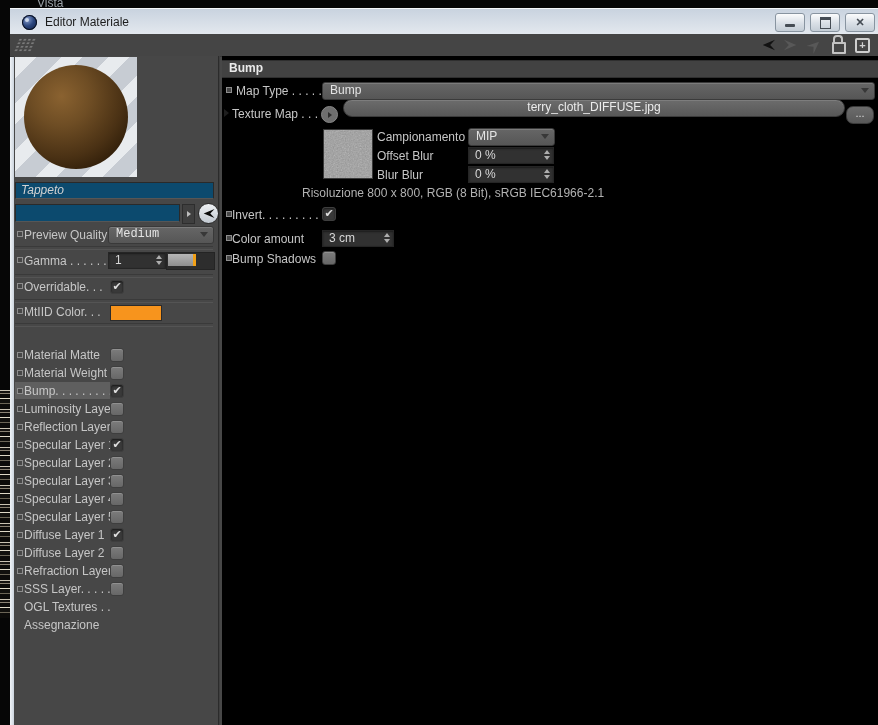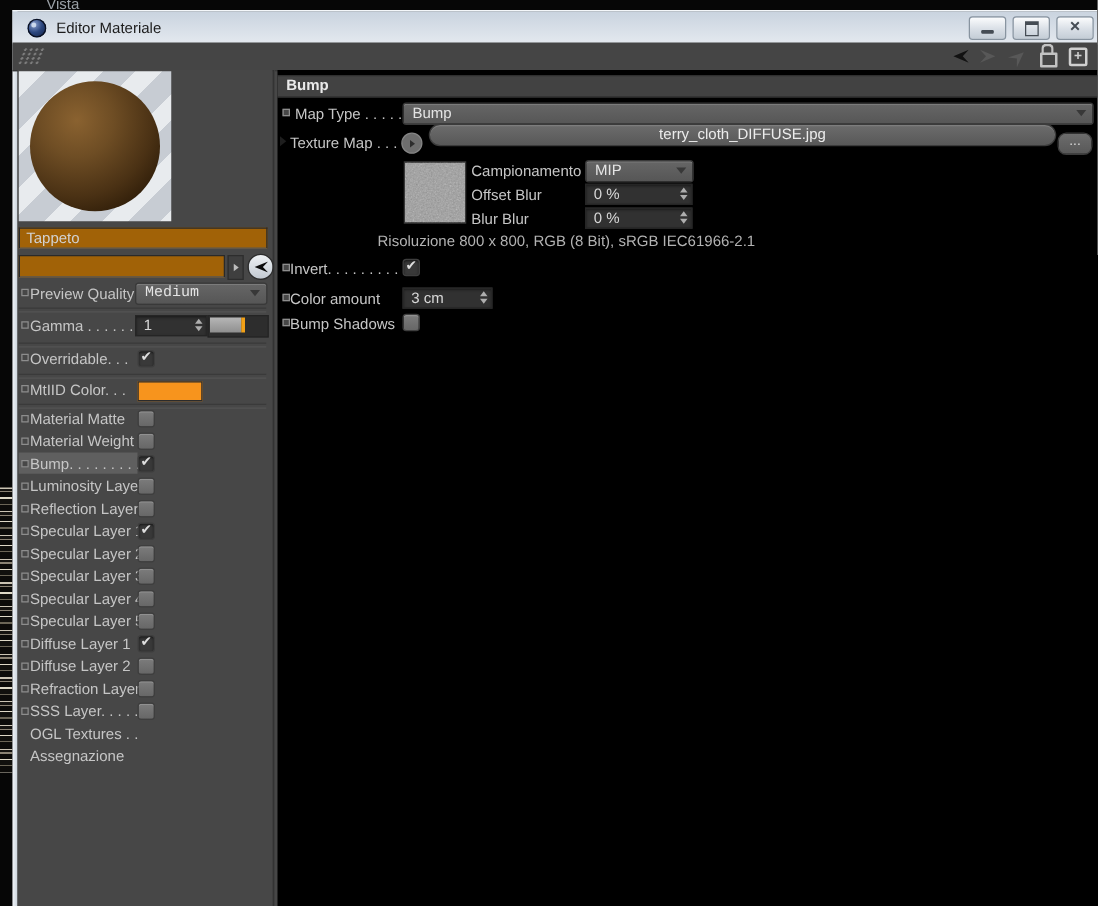--- a/index.html
+++ b/index.html
@@ -57,22 +57,22 @@
   .divider-a{position:absolute;left:204px;top:22px;width:1px;bottom:0;background:#2b2b2b;}
   .divider-b{position:absolute;left:205px;top:22px;width:1px;bottom:0;background:#3f3f3f;}
 
   
   .left-panel{position:absolute;left:0;top:22px;width:204px;bottom:0;background:#474747;}
   .preview{position:absolute;left:1px;top:1px;width:122px;height:120px;
            background:repeating-linear-gradient(135deg,#e8ebee 0 15px,#c7ccd3 15px 33px);}
   .sphere{position:absolute;left:9px;top:8px;width:104px;height:104px;border-radius:50%;
           background:radial-gradient(circle at 36% 30%,#8a6230 0%,#6e4d24 30%,#4a3114 62%,
           #241504 90%,#180e03 100%);}
-  .field{background:#a16207;border:1px solid #2a2a2a;border-bottom-color:#565656;
-         color:#d2d2d2;font-size:12px;}
+  .field{background:#0c4a6e;border:1px solid #2a2a2a;border-bottom-color:#565656;
+         color:#d2d2d2;font-size:12px;font-style:italic;}
   .name-field{position:absolute;left:1px;top:126px;width:192px;height:15px;
               line-height:15px;padding-left:5px;}
   .shader-field{position:absolute;left:1px;top:148px;width:163px;height:16px;}
   .mini-btn{position:absolute;left:168px;top:148px;width:11px;height:18px;background:#3f3f3f;
             border:1px solid #2d2d2d;display:flex;align-items:center;justify-content:center;}
   .mini-btn i{width:0;height:0;border-top:3px solid transparent;border-bottom:3px solid transparent;
               border-left:4px solid #bdbdbd;}
   .pick-btn{position:absolute;left:184px;top:147px;width:19px;height:19px;border-radius:50%;
             background:linear-gradient(#eef1f4,#c2c9d1);border:1px solid #2c2c2c;
             display:flex;align-items:center;justify-content:center;}
@@ -108,21 +108,21 @@
   .cb{position:absolute;width:12px;height:12px;border-radius:3px;border:1px solid #3e3e3e;
       background:linear-gradient(#7c7c7c,#676767);box-shadow:inset 0 1px 0 #909090;}
   .cb.checked{background:#393939;box-shadow:inset 0 1px 2px rgba(0,0,0,.6);}
   .cb .tick{display:none;}
   .cb.checked .tick{display:block;color:#dedede;font-size:11px;line-height:12px;
                     text-align:center;transform:translate(0,-1px);}
 
   .swatch{position:absolute;left:96px;top:0px;width:50px;height:14px;border:1px solid #2b2b2b;}
 
   .ch-list{position:absolute;left:0;top:270px;width:204px;height:288px;}
-  .ch-row{position:absolute;left:0;width:204px;height:18px;}
+  .ch-row{position:absolute;left:0;width:204px;height:18px;margin-top:20px;}
   .ch-row .hl{position:absolute;left:1px;top:0;width:95px;height:17px;background:#5f5f5f;}
   .ch-row .pdot{left:3px;top:6px;}
   .ch-row .row-label{left:10px;top:2px;}
   .ch-row .cb{left:96px;top:2px;}
 
   
   .right-panel{position:absolute;left:208px;top:22px;right:0;bottom:0;background:#000000;}
   .rp-header{position:absolute;left:0;right:0;top:4px;height:16px;background:#424242;
              border-top:1px solid #2f2f2f;border-bottom:1px solid #2f2f2f;
              font-size:12px;font-weight:bold;color:#eaeaea;line-height:15px;padding-left:7px;}

